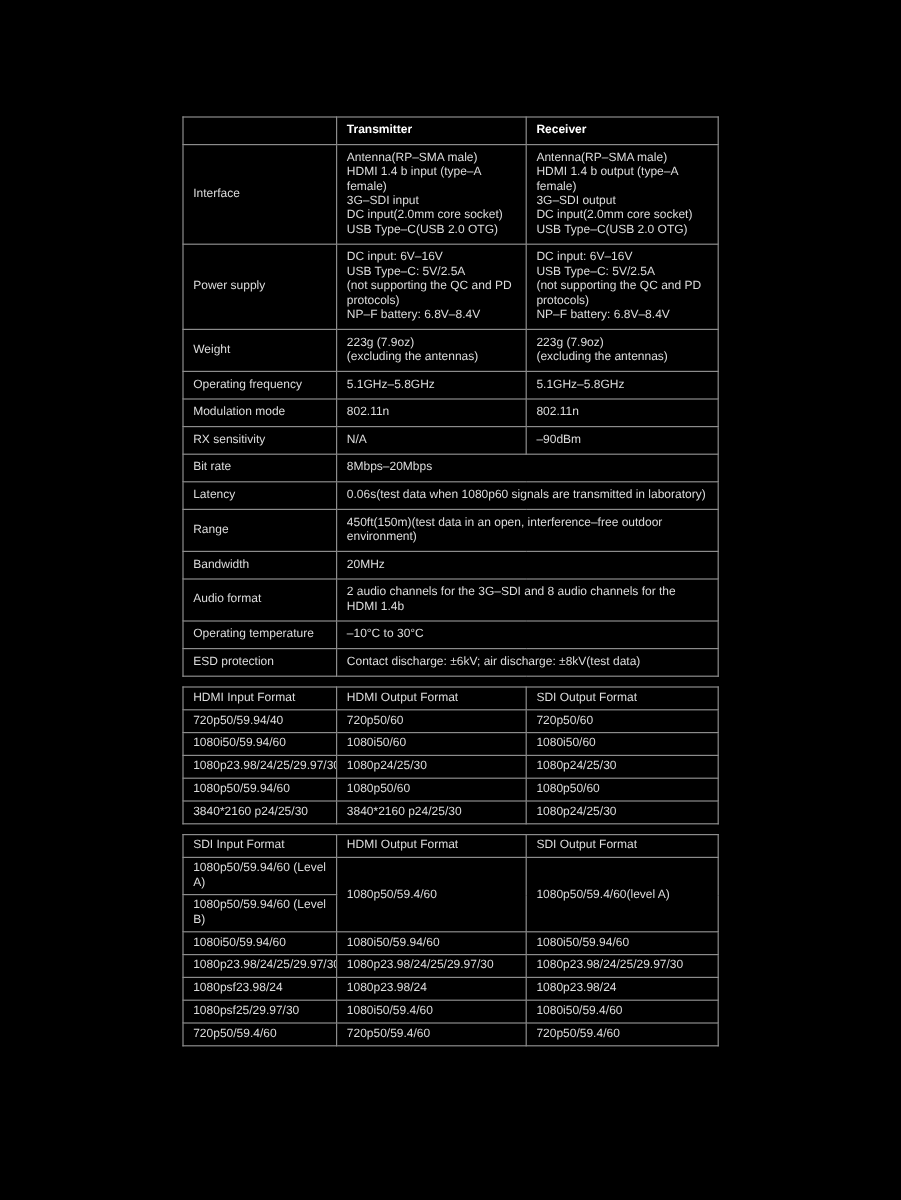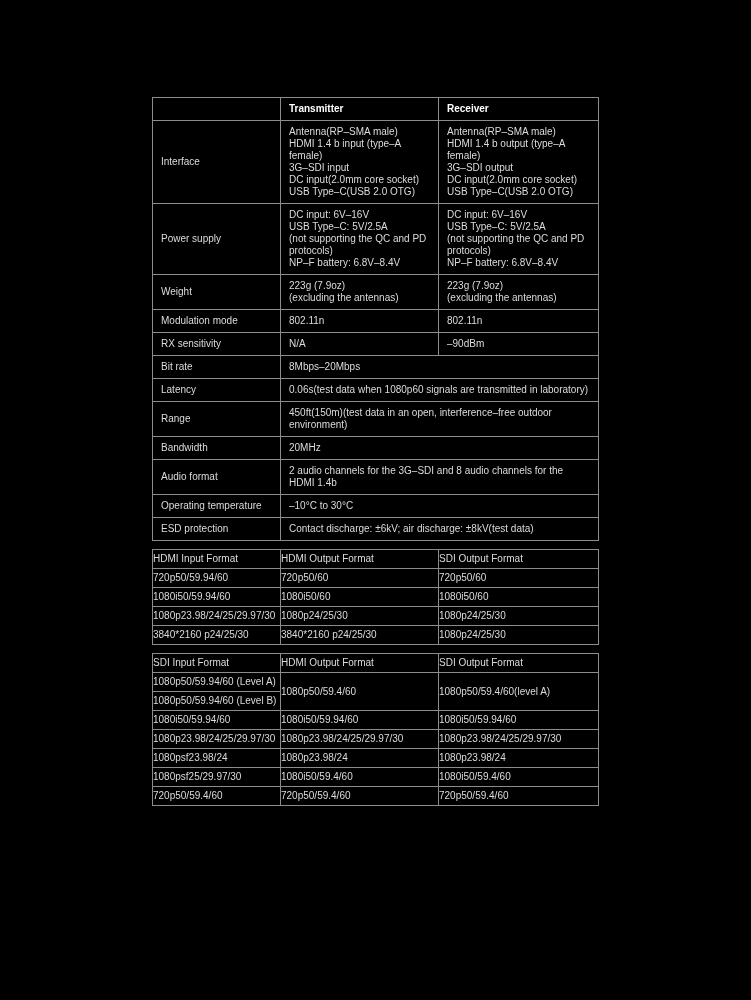--- a/index.html
+++ b/index.html
@@ -38,21 +38,21 @@
     vertical-align: middle;
     white-space: pre-line;
     overflow: hidden;
   }
   .spec th {
     font-weight: bold;
     color: var(--header-text, #ffffff);
     height: 12px;
   }
   .fmt td, .fmt th {
-    padding: 3px 0;
+    padding: 3px 8px;
     height: 12px;
   }
 </style>
 </head>
 <body style="--bg: #000000; --border: #8c8c8c; --text: #dcdcdc; --header-text: #ffffff;">
 
 <div class="page">
 
   <table class="spec">
     <colgroup>
@@ -93,20 +93,25 @@
 NP–F battery: 6.8V–8.4V</td>
     </tr>
     <tr>
       <td>Weight</td>
       <td>223g (7.9oz)
 (excluding the antennas)</td>
       <td>223g (7.9oz)
 (excluding the antennas)</td>
     </tr>
     <tr>
+      <td>Operating frequency</td>
+      <td>5.1GHz–5.8GHz</td>
+      <td>5.1GHz–5.8GHz</td>
+    </tr>
+    <tr>
       <td>Modulation mode</td>
       <td>802.11n</td>
       <td>802.11n</td>
     </tr>
     <tr>
       <td>RX sensitivity</td>
       <td>N/A</td>
       <td>–90dBm</td>
     </tr>
     <tr>
@@ -146,33 +151,38 @@
         <col style="width:158px">
         <col style="width:160px">
     </colgroup>
     <tbody>
         <tr>
       <td>HDMI Input Format</td>
       <td>HDMI Output Format</td>
       <td>SDI Output Format</td>
     </tr>
     <tr>
-      <td>720p50/59.94/60</td>
+      <td>720p50/59.94/40</td>
       <td>720p50/60</td>
       <td>720p50/60</td>
     </tr>
     <tr>
       <td>1080i50/59.94/60</td>
       <td>1080i50/60</td>
       <td>1080i50/60</td>
     </tr>
     <tr>
       <td>1080p23.98/24/25/29.97/30</td>
       <td>1080p24/25/30</td>
       <td>1080p24/25/30</td>
+    </tr>
+    <tr>
+      <td>1080p50/59.94/60</td>
+      <td>1080p50/60</td>
+      <td>1080p50/60</td>
     </tr>
     <tr>
       <td>3840*2160 p24/25/30</td>
       <td>3840*2160 p24/25/30</td>
       <td>1080p24/25/30</td>
     </tr>
   </tbody>
     </table>
 
   <table class="fmt">

